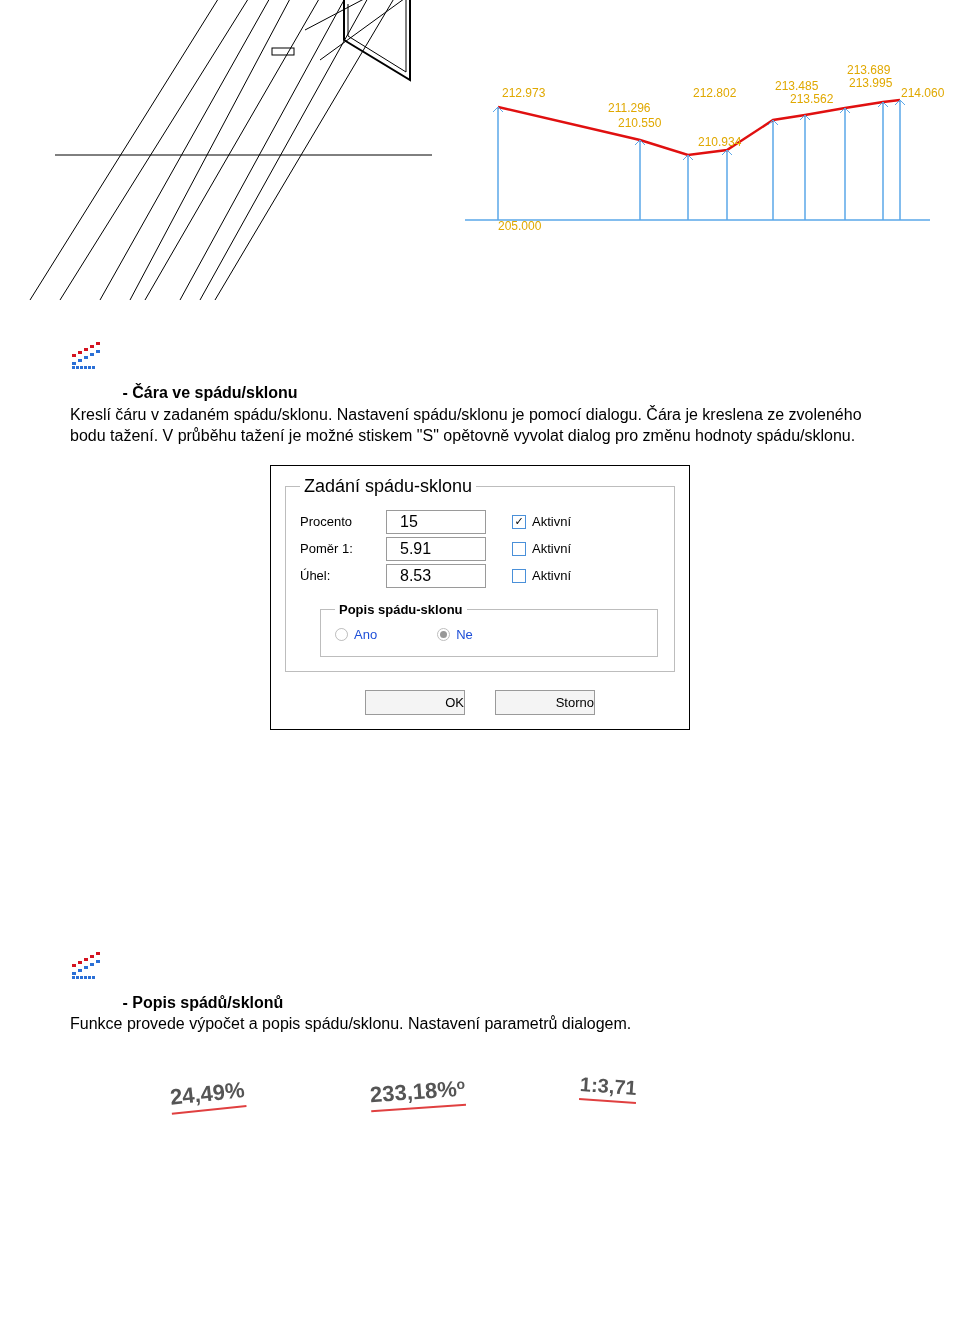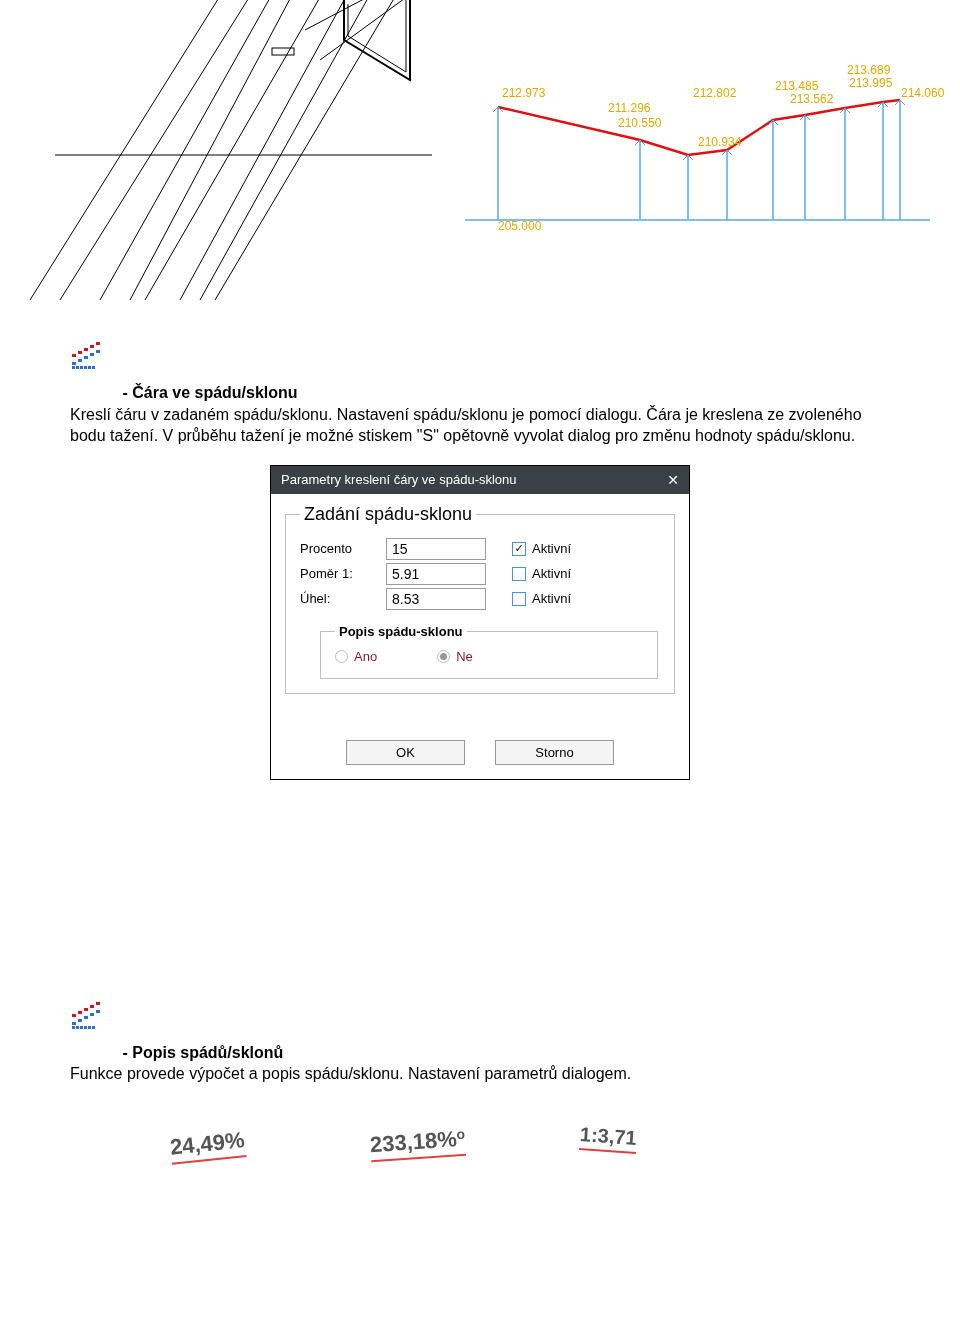--- a/index.html
+++ b/index.html
@@ -46,22 +46,22 @@
   .form-row {
     display: flex;
     align-items: center;
     margin: 3px 0;
     gap: 6px;
   }
   .form-label { width: 80px; }
   .form-input {
     width: 100px;
     border: 1px solid #9a9a9a;
-    padding: 2px 5px;
-    font-size: 14px;
+    padding: 2px 13px;
+    font-size: 16px;
     background: #fff;
   }
   .form-check {
     display: flex;
     align-items: center;
     gap: 6px;
     margin-left: 20px;
   }
   .chk {
     width: 14px; height: 14px;
@@ -89,31 +89,30 @@
     display: inline-flex;
     align-items: center;
     justify-content: center;
   }
   .radio.disabled { opacity: 0.55; }
   .radio .dot {
     width: 7px; height: 7px;
     background: #444;
     border-radius: 50%;
   }
-  .radio-opt.disabled { color: #7f1d1d; }
+  .radio-opt.disabled { color: #1d4ed8; }
   .btn-row { display: flex; justify-content: center; gap: 30px; }
   .dlg-btn {
-    width: 119px;
+    width: 100px;
     border: 1px solid #9a9a9a;
     background: #f4f4f4;
     padding: 4px 0;
     font-size: 13px;
-    text-align: center;
+    text-align: right;
     cursor: pointer;
-    margin-top: 28px;
   }
   .big-gap { height: 180px; }
   .footer-labels {
     position: relative;
     height: 80px;
     margin: 20px 70px 0 70px;
   }
   .slabel {
     position: absolute;
     font-weight: bold;
@@ -233,24 +232,20 @@
       </svg>
     </div>
     <p class="heading-para">
       <span style="display:inline-block;width:48px;"></span>
       <span class="heading-inline">- Čára ve spádu/sklonu</span><br>
       <span>Kreslí čáru v zadaném spádu/sklonu. Nastavení spádu/sklonu je pomocí dialogu. Čára je kreslena ze zvoleného bodu tažení. V průběhu tažení je možné stiskem "S" opětovně vyvolat dialog pro změnu hodnoty spádu/sklonu.</span>
     </p>
 
     <div class="dialog-wrap">
       <div class="dialog">
-        <div class="dialog-title">
-          <span>Parametry kreslení čáry ve spádu-sklonu</span>
-          <span class="close-x">✕</span>
-        </div>
         <div class="dialog-body">
           <fieldset class="fieldset">
             <legend>Zadání spádu-sklonu</legend>
 
             <div class="form-row">
               <span class="form-label">Procento</span>
               <span class="form-input">15</span>
               <span class="form-check">
                 <span class="chk">✓</span>
                 <span>Aktivní</span>

